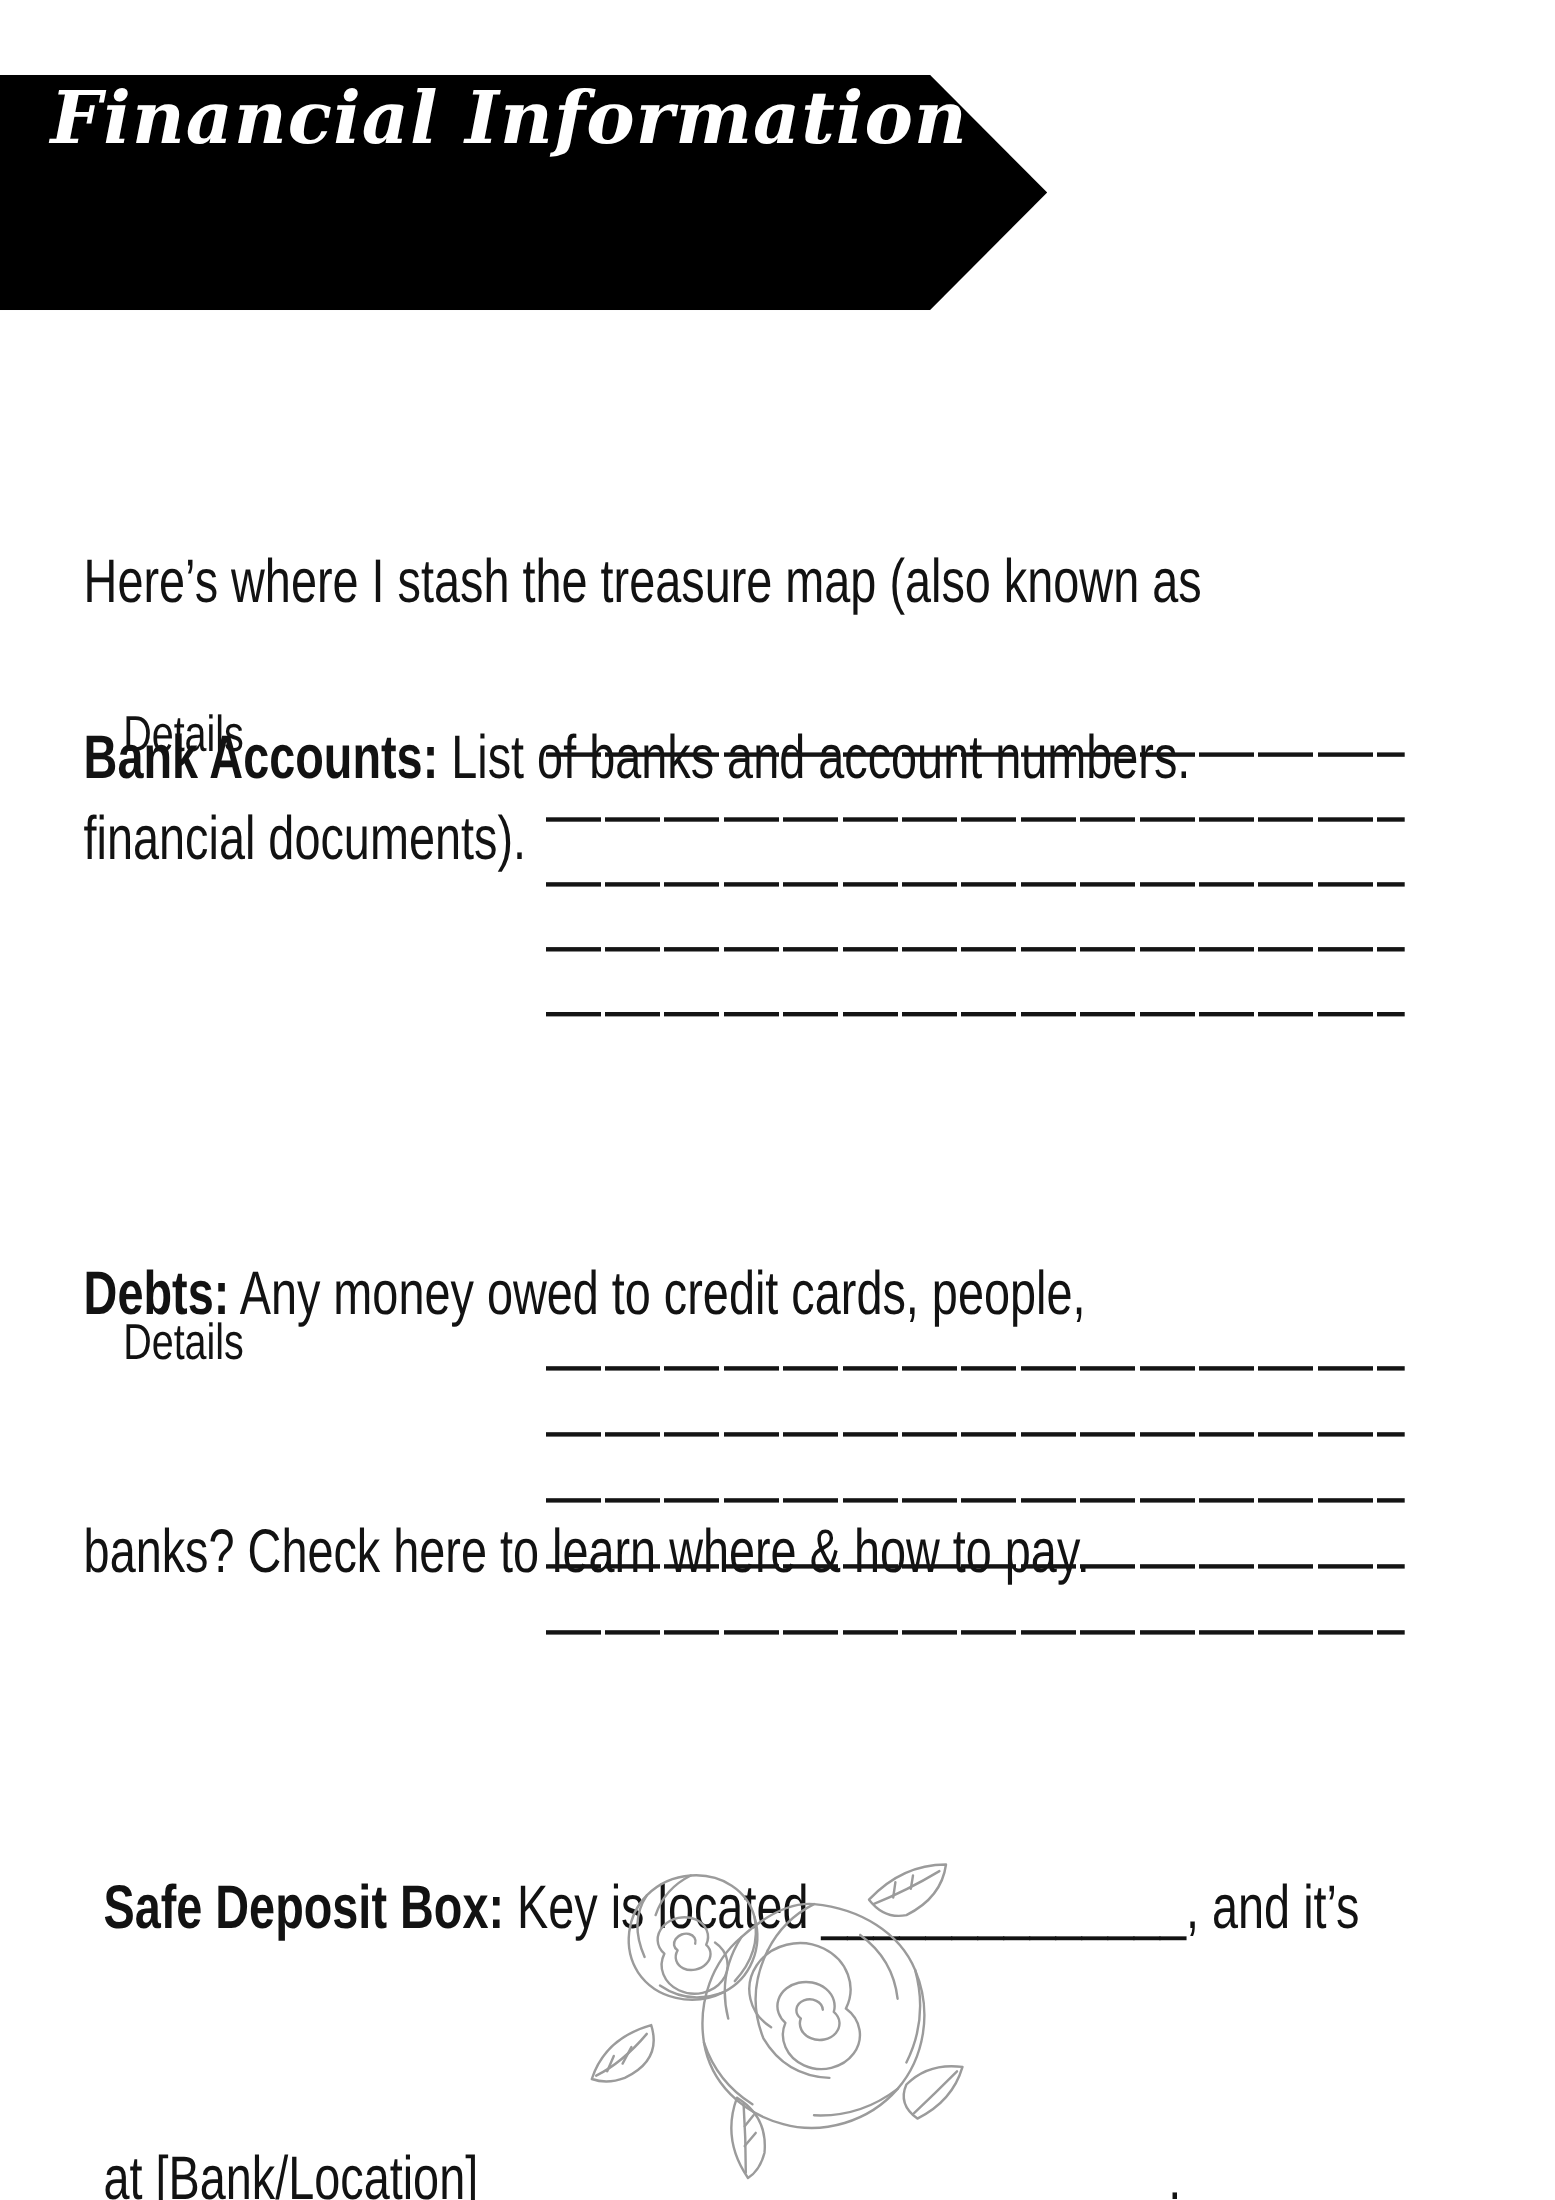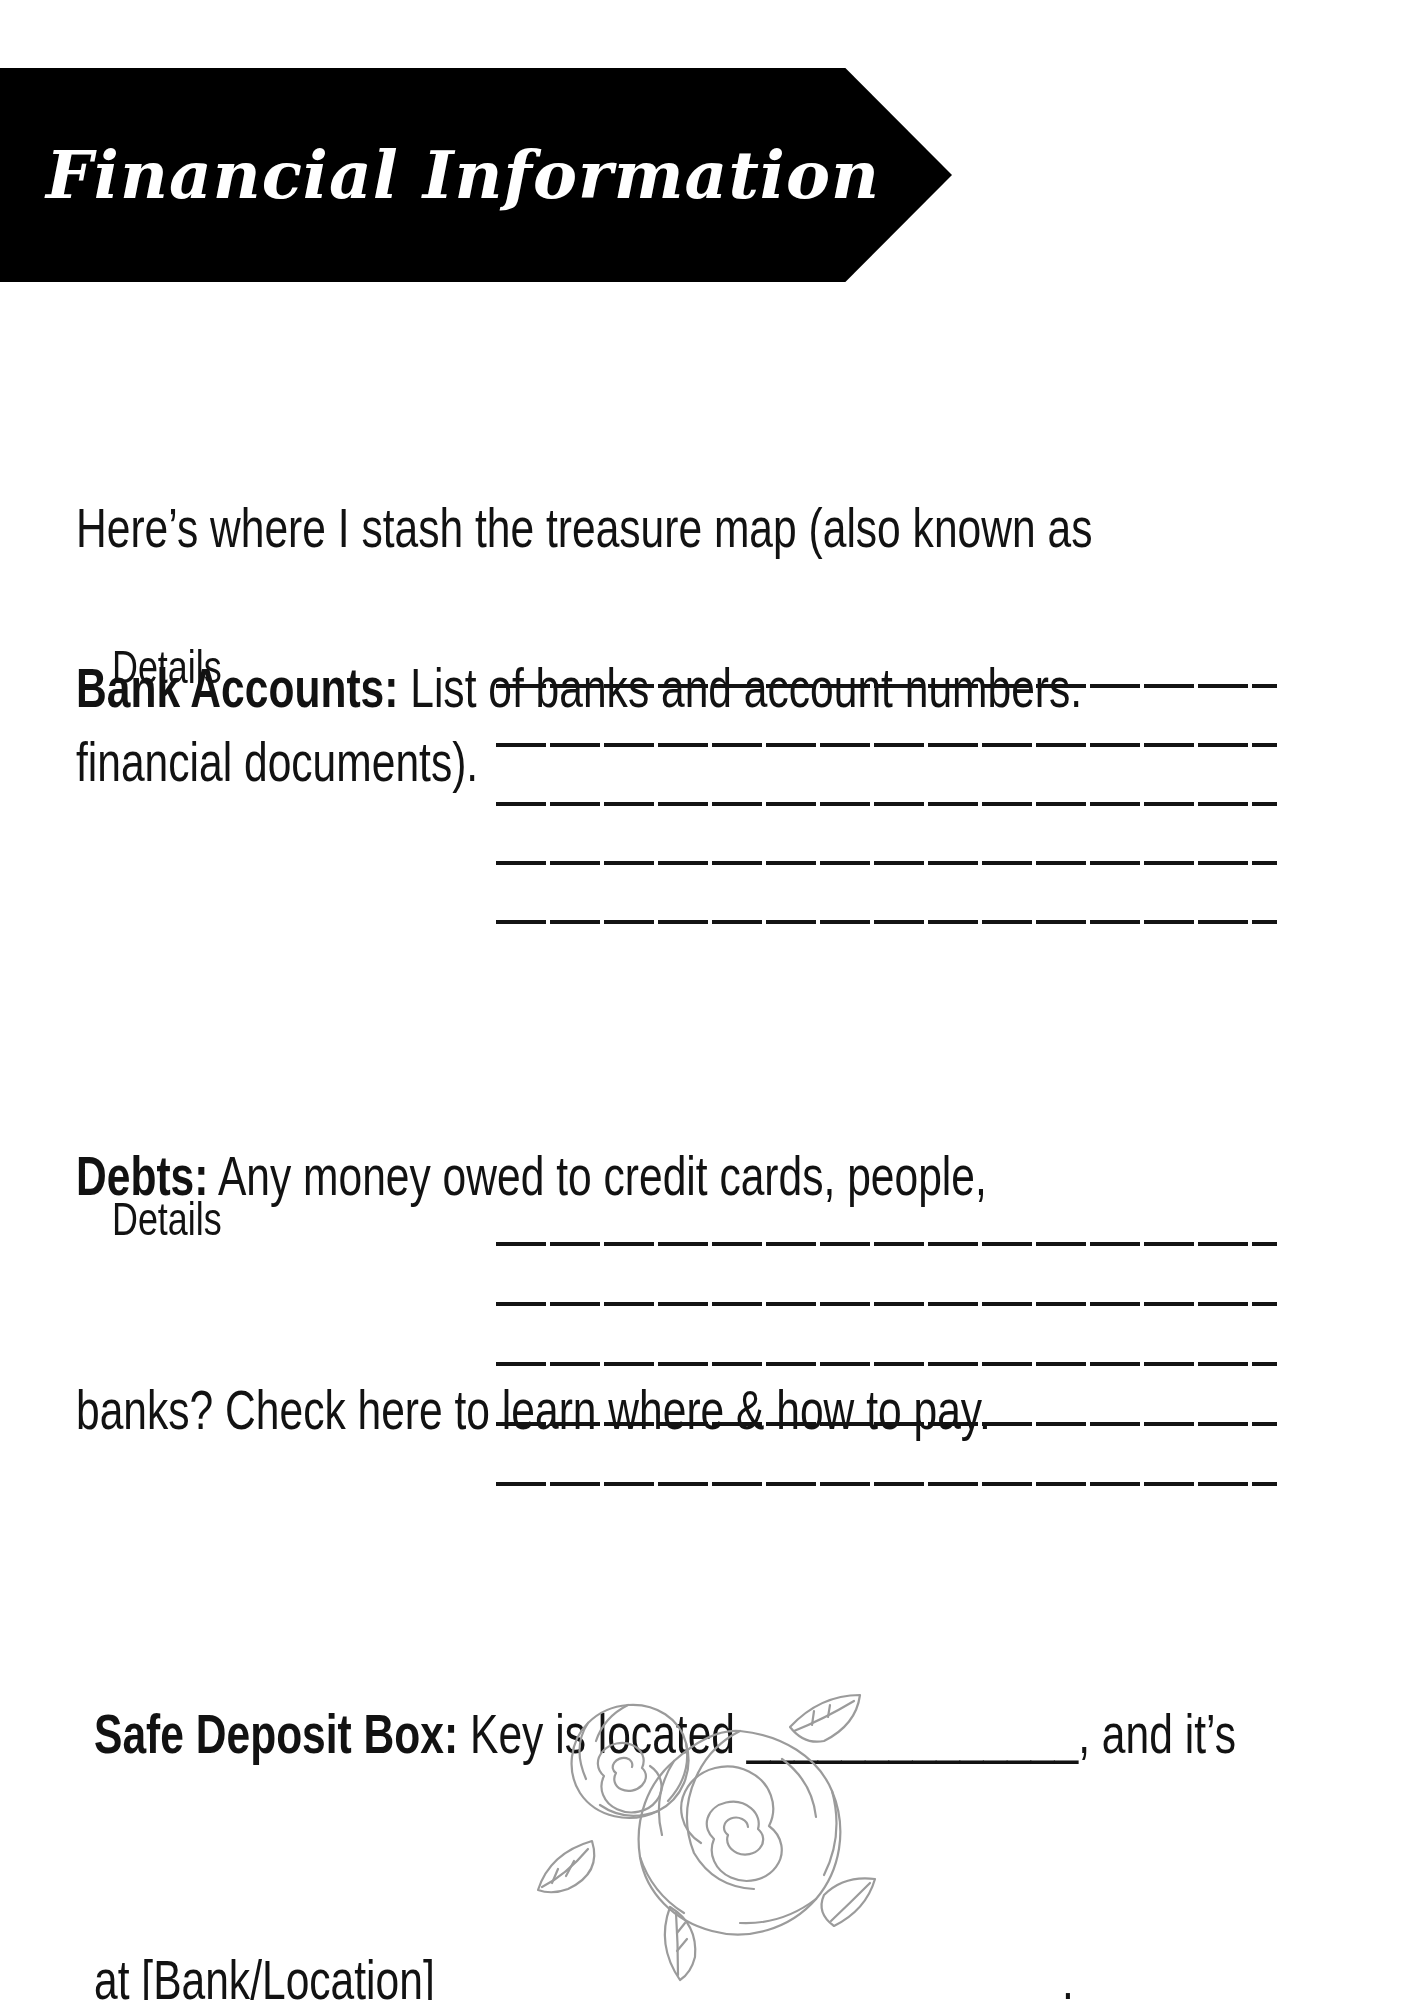--- a/index.html
+++ b/index.html
@@ -9,21 +9,21 @@
     background:#ffffff;
     overflow:hidden;
     font-family:"Liberation Sans", sans-serif;
     color:#121212;
   }
   
   .banner{
     position:absolute;left:0;top:68px;width:952px;height:214px;
     background:#000000;
     clip-path:polygon(0 0,88.8% 0,100% 50%,88.8% 100%,0 100%);
-    display:flex;align-items:center;
+    display:flex;align-items:flex-start;
   }
   .banner-title{
     padding-left:46px;
     font-family:"DejaVu Serif", serif;
     font-style:italic;font-weight:bold;
     font-size:66px;color:#ffffff;
     letter-spacing:1px;
     white-space:pre;
   }
   

